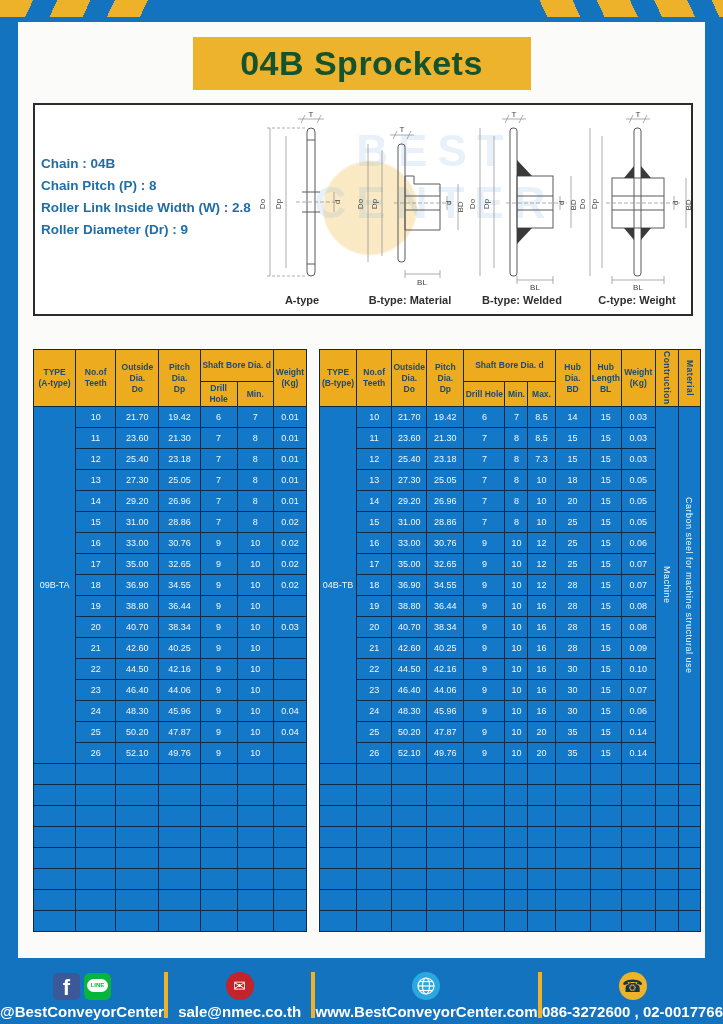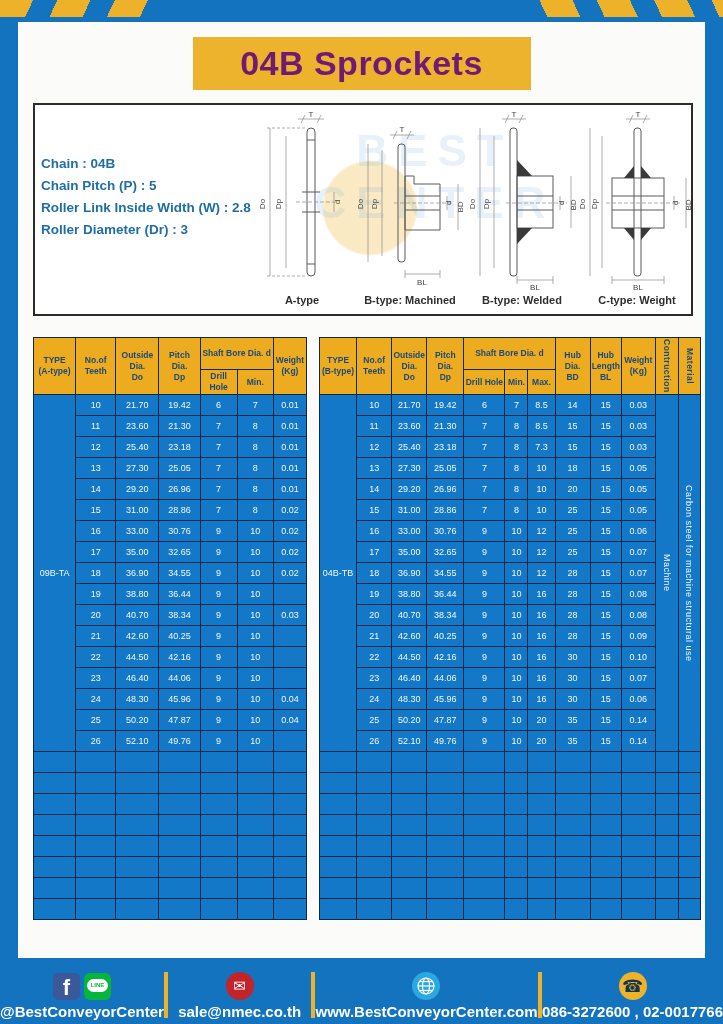--- a/index.html
+++ b/index.html
@@ -10,21 +10,21 @@
   .topband { position:absolute; left:0; top:0; width:723px; height:22px; background:#1373bf; }
   .stripes-left { position:absolute; left:0; top:0; width:150px; height:17px;
     background:repeating-linear-gradient(115deg,#eeb22a 0 30px,#1373bf 30px 52px); }
   .stripes-right { position:absolute; right:0; top:0; width:200px; height:17px;
     background:repeating-linear-gradient(65deg,#1373bf 0 22px,#eeb22a 22px 52px); }
 
   .card { position:absolute; left:18px; top:22px; width:687px; height:936px; background:#fbfbfa; }
 
   .title-banner { position:absolute; left:50%; transform:translateX(-50%); top:15px;
     width:338px; height:53px; background:#eeb32c; display:flex; align-items:center; justify-content:center; }
-  .title-banner h1 { color:#701a75; font-size:34px; font-weight:bold; letter-spacing:.5px; }
+  .title-banner h1 { color:#14532d; font-size:34px; font-weight:bold; letter-spacing:.5px; }
 
   .spec-box { position:absolute; left:15px; top:81px; width:660px; height:213px;
     background:#fff; border:2px solid #2b2b2b; display:flex; overflow:hidden; }
   .specs { width:215px; padding:48px 0 0 6px; position:relative; z-index:2; }
   .spec-line { color:#1f6ea6; font-weight:bold; font-size:13.5px; line-height:22px; white-space:nowrap; }
 
   .watermark { position:absolute; left:190px; top:20px; width:420px; text-align:center; z-index:1; pointer-events:none; }
   .watermark div { font-size:44px; font-weight:bold; letter-spacing:10px; color:rgba(110,165,215,.16); line-height:52px; }
   .wm-logo { position:absolute; left:250px; top:18px; width:170px; height:170px; z-index:0;
     background:radial-gradient(circle at 50% 50%, rgba(238,179,44,.28) 0 38%, transparent 40%); border-radius:50%; }
@@ -33,21 +33,21 @@
   .diagram { flex:1; display:flex; flex-direction:column; align-items:center; justify-content:flex-end; padding-bottom:8px; }
   .diagram svg { flex:0 0 auto; }
   .diagram figcaption { font-size:11px; font-weight:bold; color:#2f2f2f; margin-top:2px; white-space:nowrap; }
   .dg { stroke:#5a5a5a; stroke-width:1; fill:none; }
   .dgf { fill:#3a3a3a; stroke:none; }
   .dim { stroke:#8a8a8a; stroke-width:.7; fill:none; }
   text.dl { fill:#444; font-size:8px; font-family:"Liberation Sans",sans-serif; }
 
   
   .tables { position:absolute; top:311px; left:0; width:687px; }
-  table.sprocket { border-collapse:collapse; table-layout:fixed; position:absolute; top:4px; }
+  table.sprocket { border-collapse:collapse; table-layout:fixed; position:absolute; top:16px; }
   table.sprocket.a { left:15px; width:274px; }
   table.sprocket.b { left:301px; width:382px; }
   table.sprocket th, table.sprocket td { border:1.4px solid #0e2a47; text-align:center; vertical-align:middle; overflow:hidden; }
   table.sprocket th { background:#edab20; color:#1c4a78; font-size:8.5px; font-weight:bold; white-space:pre-line; line-height:11px; padding:1px; }
   table.sprocket td { background:#1478c8; color:#f2f8ff; font-size:9px; height:21px; padding:0 1px; }
   thead tr.h1 th { height:32px; }
   thead tr.h2 th { height:25px; }
   th.vh { writing-mode:vertical-rl; font-size:8px; letter-spacing:.5px; padding:2px 0; }
   td.vc { writing-mode:vertical-rl; font-size:7.5px; letter-spacing:.5px; }
   td.typecell { font-size:9px; }
@@ -86,23 +86,23 @@
 
   <div class="spec-box">
     <div class="wm-logo"></div>
     <div class="watermark">
       <div>BEST</div>
       <div>CENTER</div>
     </div>
 
     <div class="specs">
       <div class="spec-line">Chain  : 04B</div>
-      <div class="spec-line">Chain Pitch (P)  :  5</div>
+      <div class="spec-line">Chain Pitch (P)  :  8</div>
       <div class="spec-line">Roller Link Inside Width (W)  :  2.8</div>
-      <div class="spec-line">Roller Diameter (Dr)  : 3</div>
+      <div class="spec-line">Roller Diameter (Dr)  : 9</div>
     </div>
 
     <div class="diagrams">
 
       <figure class="diagram">
         <svg width="104" height="180" viewBox="0 0 104 180">
           <line class="dim" x1="48" y1="7" x2="74" y2="7"></line>
             <line class="dim" x1="55" y1="3" x2="51" y2="11"></line>
             <line class="dim" x1="71" y1="3" x2="67" y2="11"></line>
           <text class="dl" x="61" y="5" text-anchor="middle">T</text>
@@ -141,21 +141,21 @@
           <text class="dl" transform="rotate(-90 23 92)" x="23" y="92" text-anchor="middle">Dp</text>
           <line class="dim" x1="93" y1="84" x2="93" y2="98"></line>
           <text class="dl" transform="rotate(-90 97 91)" x="97" y="91" text-anchor="middle">d</text>
           <line class="dim" x1="104" y1="72" x2="104" y2="118"></line>
           <text class="dl" transform="rotate(-90 109 95)" x="109" y="95" text-anchor="middle">BD</text>
           <line class="dim" x1="51" y1="162" x2="86" y2="162"></line>
             <line class="dim" x1="51" y1="158" x2="51" y2="166"></line>
             <line class="dim" x1="86" y1="158" x2="86" y2="166"></line>
           <text class="dl" x="68" y="173" text-anchor="middle">BL</text>
         </svg>
-        <figcaption>B-type: Machined</figcaption>
+        <figcaption>B-type: Material</figcaption>
       </figure>
 
       <figure class="diagram">
         <svg width="112" height="180" viewBox="0 0 112 180">
           <line class="dim" x1="36" y1="7" x2="60" y2="7"></line>
             <line class="dim" x1="43" y1="3" x2="39" y2="11"></line>
             <line class="dim" x1="57" y1="3" x2="53" y2="11"></line>
           <text class="dl" x="48" y="5" text-anchor="middle">T</text>
           <rect class="dg" x="44" y="16" width="7" height="148" rx="3"></rect>
           <rect class="dg" x="51" y="64" width="36" height="52"></rect>

